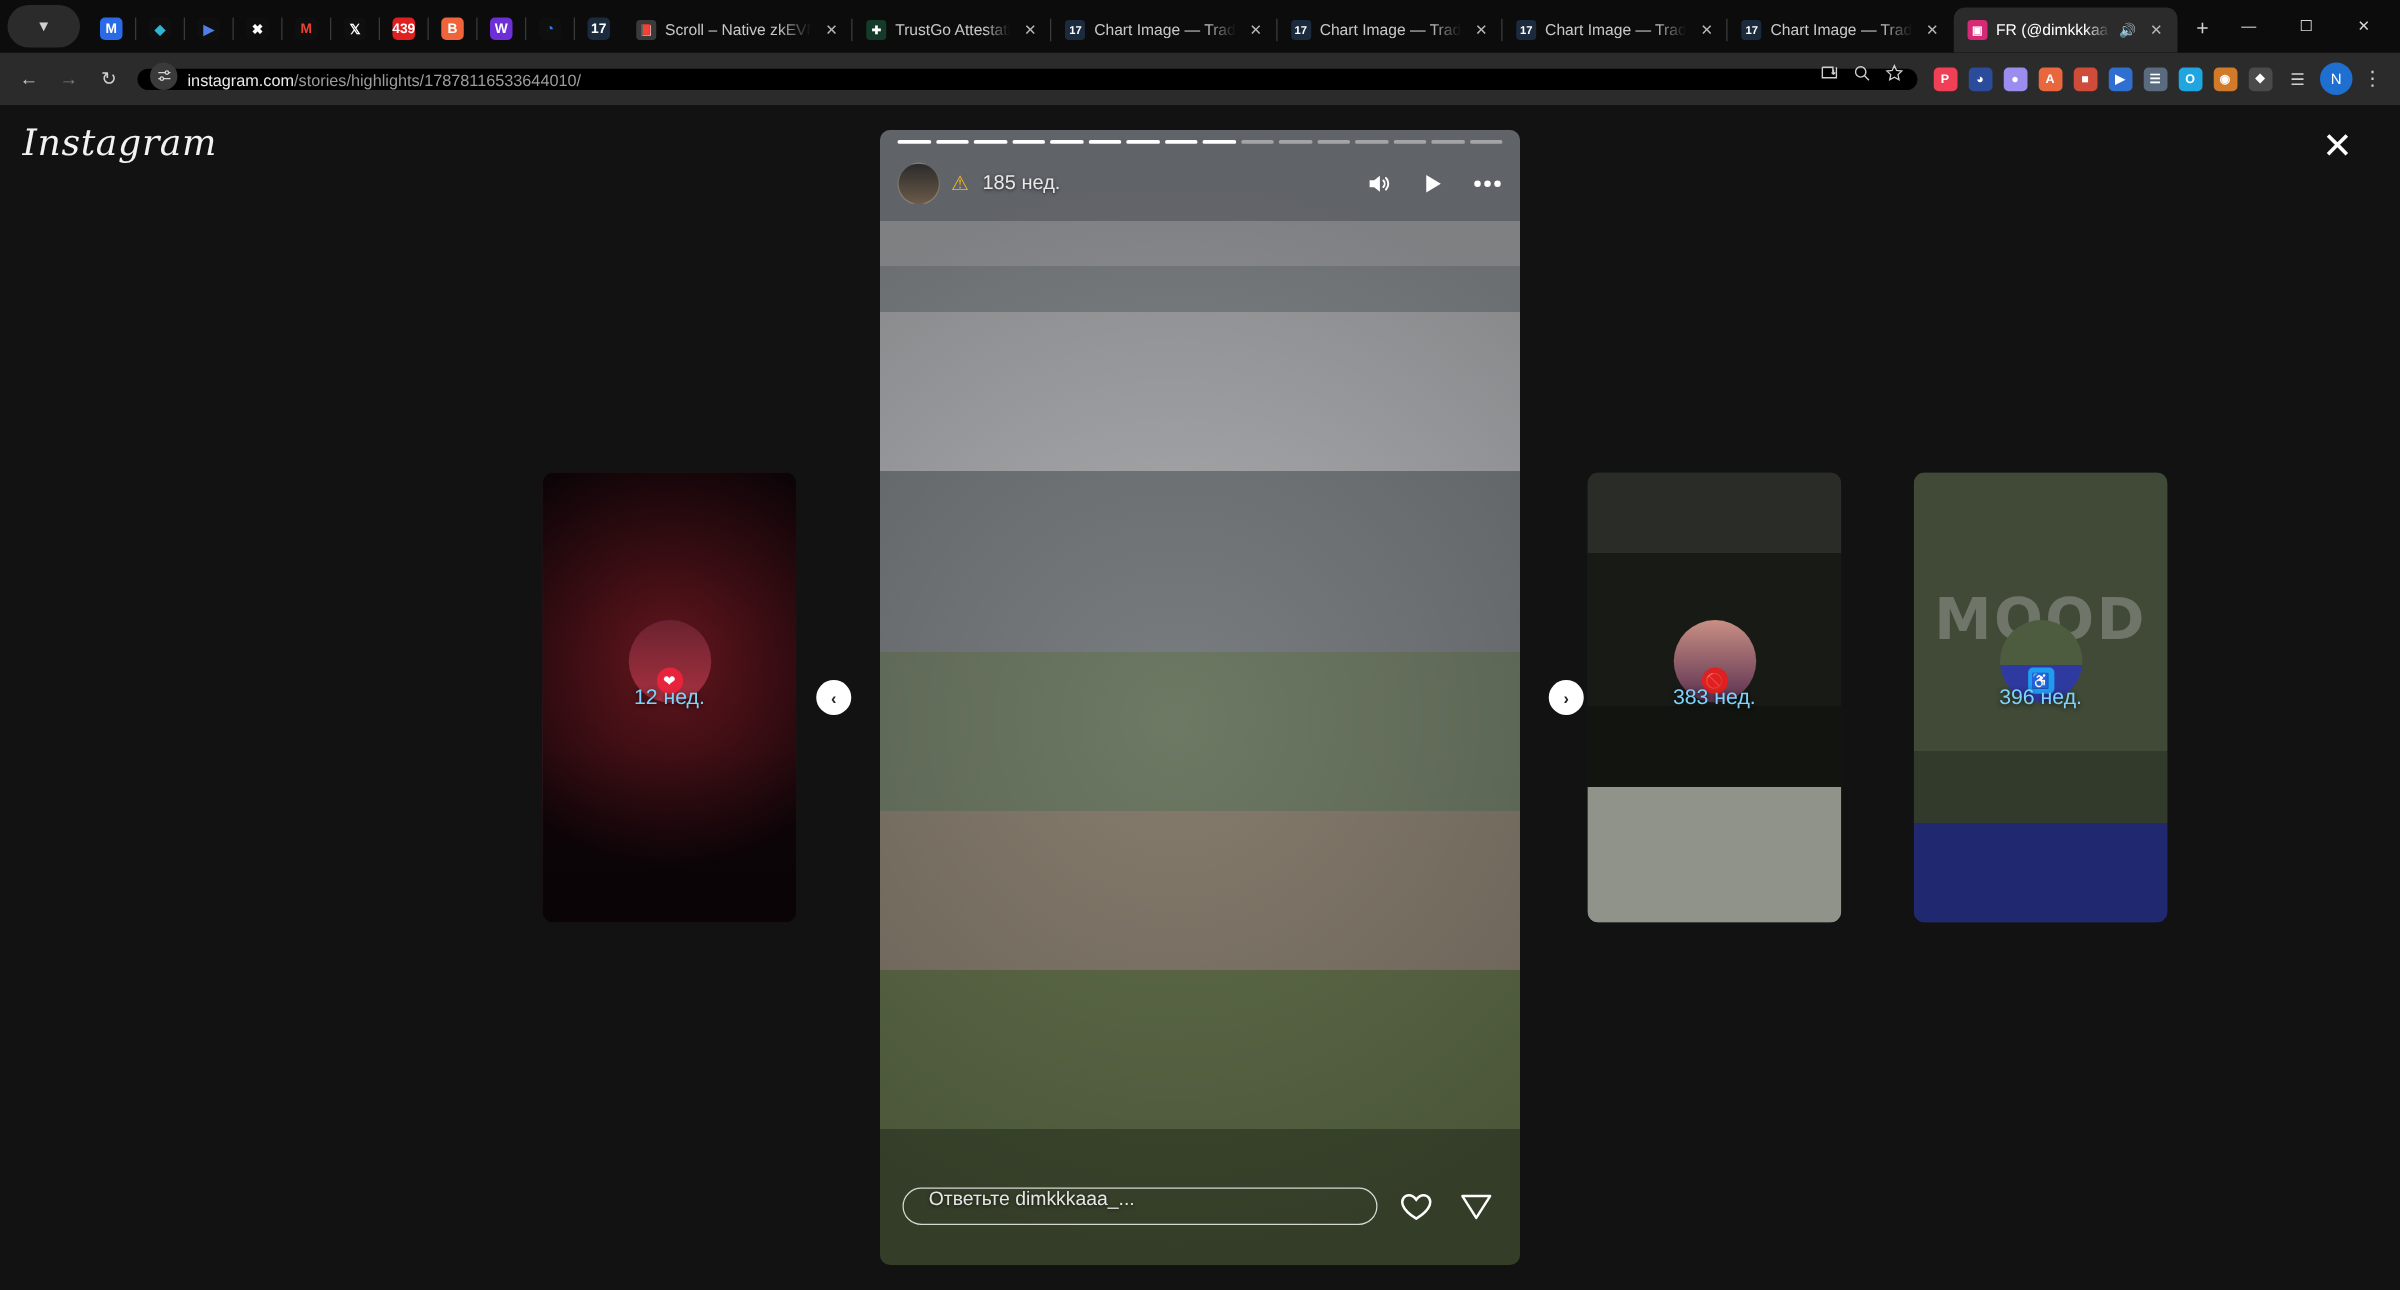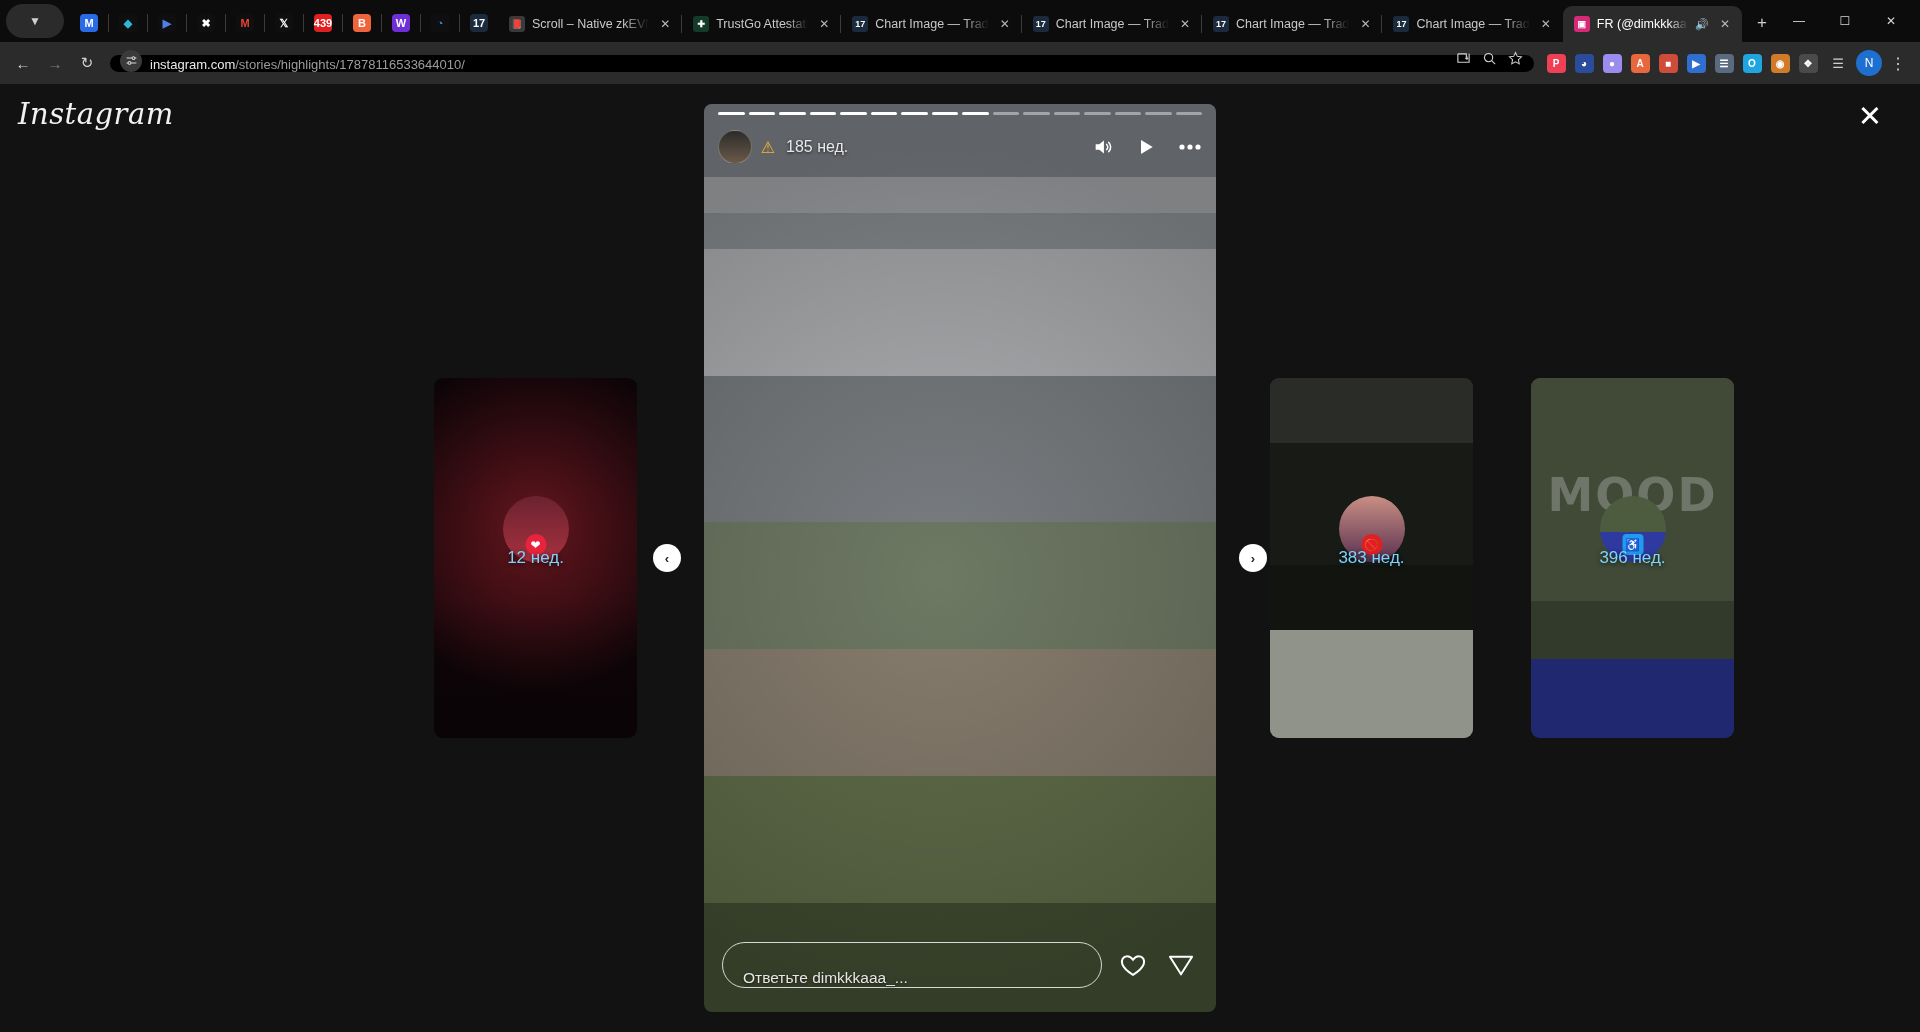--- a/index.html
+++ b/index.html
@@ -121,22 +121,22 @@
     display:flex; align-items:center; z-index:5; }
   .st-av { width:34px; height:34px; border-radius:50%; overflow:hidden; flex:0 0 34px;
     border:1px solid rgba(255,255,255,.25); }
   .st-warn { width:20px; height:20px; margin-left:6px; flex:0 0 20px; display:flex;
     align-items:center; justify-content:center; font-size:16px; }
   .st-time { margin-left:8px; color:#e8e8e8; font-size:16px; text-shadow:0 1px 3px rgba(0,0,0,.7); }
   .st-ctrls { margin-left:auto; display:flex; align-items:center; gap:22px; }
   .st-ctrl { color:#fff; display:flex; align-items:center; justify-content:center; }
   .reply-row { position:absolute; left:18px; right:18px; bottom:24px; height:46px;
     display:flex; align-items:center; gap:14px; z-index:5; }
-  .reply-box { flex:1 1 auto; height:46px; border:1px solid rgba(255,255,255,.8);
-    border-radius:23px; display:flex; align-items:flex-end; padding:0 20px; }
+  .reply-box { flex:1 1 auto; height:30px; border:1px solid rgba(255,255,255,.8);
+    border-radius:23px; display:flex; align-items:flex-start; padding:0 20px; }
   .reply-ph { color:#e6e6e6; font-size:15.5px; text-shadow:0 1px 3px rgba(0,0,0,.6); }
   .react { width:34px; height:34px; display:flex; align-items:center; justify-content:center; color:#fff; }
 
   
   .scene { position:absolute; inset:0; }
   .scene-main { background:
       radial-gradient(circle at 46% 52%, rgba(0,0,0,.12), rgba(0,0,0,.32) 78%),
       linear-gradient(#8e9299 0 8%, #b9bcc0 8% 12%, #9fa4a8 12% 16%, #c9cbce 16% 30%,
         #8a8f93 30% 46%, #7d8a72 46% 60%, #9a8f7e 60% 74%, #6f7f55 74% 88%, #4d5a3a 88% 100%); }
   .scene-a { background:

